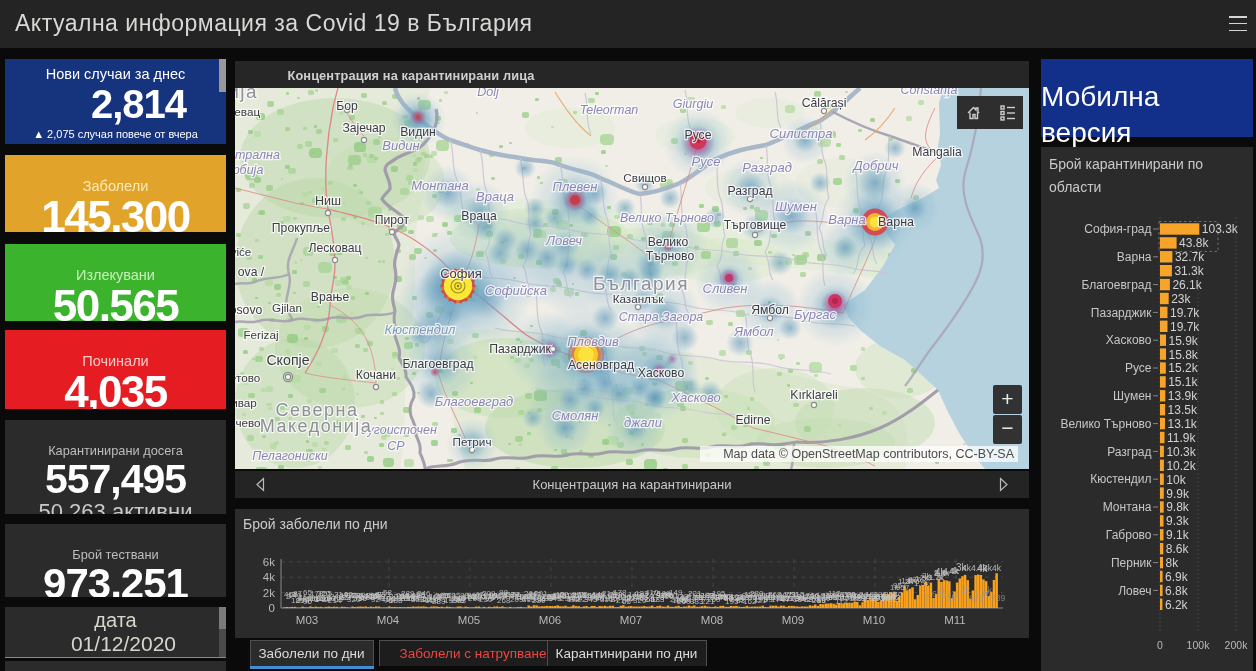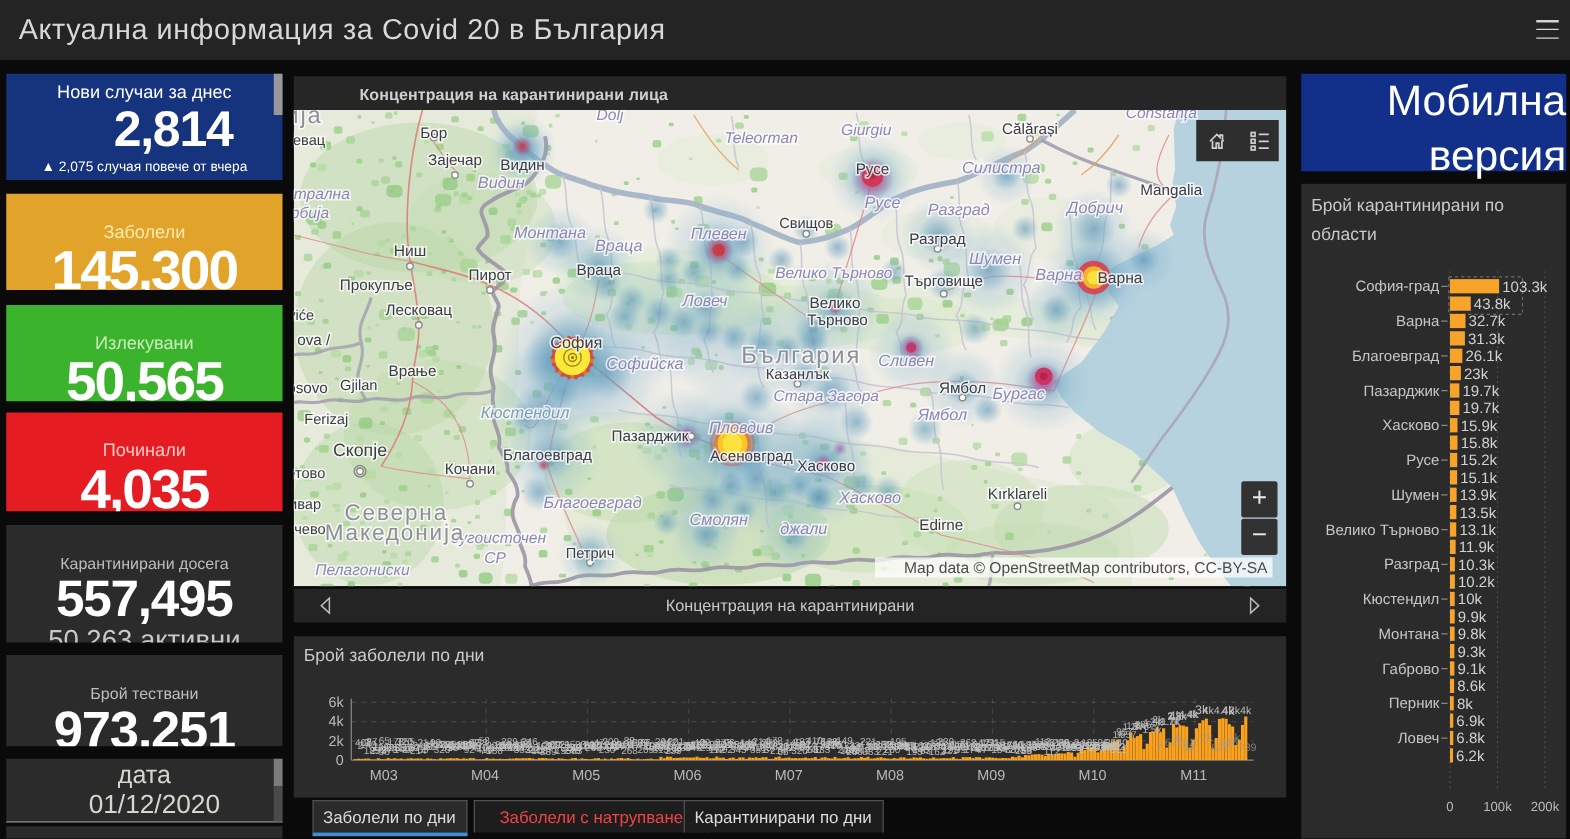--- a/index.html
+++ b/index.html
@@ -10,21 +10,21 @@
   color:#d8d8d6; letter-spacing:0.5px; }
 .burger { position:absolute; right:9px; top:16px; width:18px; height:16px; }
 .burger div { height:1.7px; background:#d4d4d4; margin-bottom:5.1px; }
 .card { left:5px; width:221px; text-align:center; color:#fff; overflow:hidden; }
 .card .t { font-size:15px; margin-top:23px; }
 .card .big { font-size:42px; font-weight:700; letter-spacing:-1px; line-height:1.05; }
 .panel { background:#2b2b2b; }
 </style></head><body>
 <div id="stage">
     <div class="abs hdr">
-      <h1>Актуална информация за Covid 20 в България</h1>
+      <h1>Актуална информация за Covid 19 в България</h1>
       <div class="burger">
         <div></div>
         <div></div>
         <div></div>
       </div>
     </div>
     <div class="abs card" style="top:59px;height:85px;background:#16337d;">
       <div class="t" style="color:#fff;font-size:14.5px;margin-top:7px;">Нови случаи за днес</div>
       <div class="big" style="margin-top:1px;font-size:40px;padding-left:46px;">2,814</div>
       <div style="font-size:11px;color:#fff;margin-top:3px;">▲ 2,075 случая повече от вчера</div>
@@ -1662,21 +1662,21 @@
         <text x="726" y="84" fill="#9a9a9a" font-size="8.5" opacity="0.75">2k</text>
         <text x="734" y="92" fill="#9a9a9a" font-size="8.5" opacity="0.75">675</text>
         <text x="741" y="88" fill="#9a9a9a" font-size="8.5" opacity="0.75">816</text>
         <text x="748" y="84" fill="#9a9a9a" font-size="8.5" opacity="0.75">1k</text>
         <text x="756" y="92" fill="#9a9a9a" font-size="8.5" opacity="0.75">739</text>
       </svg></div>
     <div class="abs" style="left:249.5px;top:640px;width:124px;height:26px;background:#2b2b2b;border:1px solid #4f4f4f;border-bottom:none;color:#dcdcdc;font-size:13.5px;text-align:center;line-height:25px;">Заболели по дни</div>
     <div class="abs" style="left:379px;top:640px;width:188px;height:26px;background:#1d1d1d;border:1px solid #4f4f4f;border-bottom:none;color:#ef4444;font-size:13.5px;text-align:center;line-height:25px;">Заболели с натрупване</div>
     <div class="abs" style="left:546.5px;top:640px;width:160px;height:26px;background:#1d1d1d;border:1px solid #4f4f4f;border-bottom:none;color:#dcdcdc;font-size:13.5px;text-align:center;line-height:25px;">Карантинирани по дни</div>
     <div class="abs" style="left:249.5px;top:666px;width:124px;height:3px;background:#3f8fd4;"></div>
-    <div class="abs" style="left:1041px;top:59px;width:212px;height:78px;background:#12308a;color:#fff;text-align:right;font-size:34px;line-height:1.3;padding-top:0;">Мобилна<br>версия</div>
+    <div class="abs" style="left:1041px;top:59px;width:212px;height:78px;background:#12308a;color:#fff;text-align:left;font-size:28px;line-height:1.3;padding-top:20px;">Мобилна<br>версия</div>
     <div class="abs panel" style="left:1041px;top:147px;width:212px;height:524px;"><svg width="212" height="524" viewBox="0 0 212 524">
         <text x="8" y="22" fill="#c9c9c9" font-size="14">Брой карантинирани по</text>
         <text x="8" y="45" fill="#c9c9c9" font-size="14">области</text>
         <line x1="119" y1="70" x2="119" y2="486" stroke="#555" stroke-width="1" stroke-dasharray="1.5,2.5" opacity="0.8"></line>
         <line x1="157" y1="70" x2="157" y2="486" stroke="#555" stroke-width="1" stroke-dasharray="1.5,2.5" opacity="0.8"></line>
         <line x1="195" y1="70" x2="195" y2="486" stroke="#555" stroke-width="1" stroke-dasharray="1.5,2.5" opacity="0.8"></line>
         <rect x="118" y="74.5" width="59" height="30" fill="none" stroke="#9a9a9a" stroke-width="1" stroke-dasharray="2.5,2.5" opacity="0.6"></rect>
         <rect x="119" y="76.3" width="39.3" height="11.4" fill="#f8a42a"></rect>
         <text x="160.8" y="86.4" fill="#d2d2d2" font-size="12">103.3k</text>
         <rect x="119" y="90.2" width="16.6" height="11.4" fill="#f8a42a"></rect>

